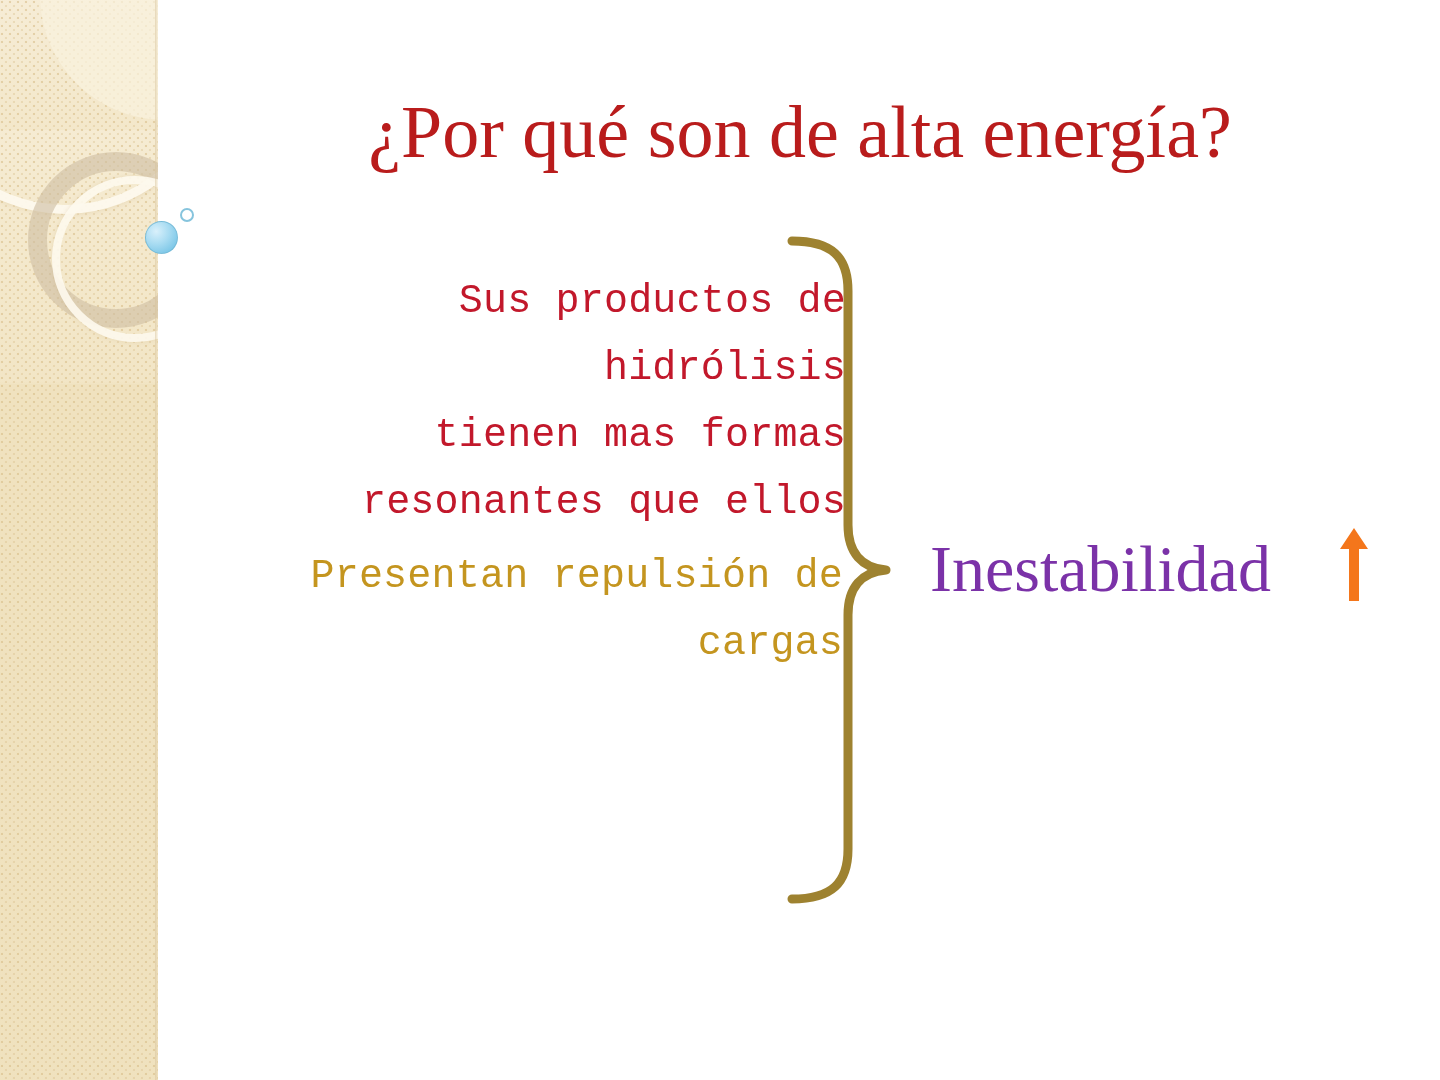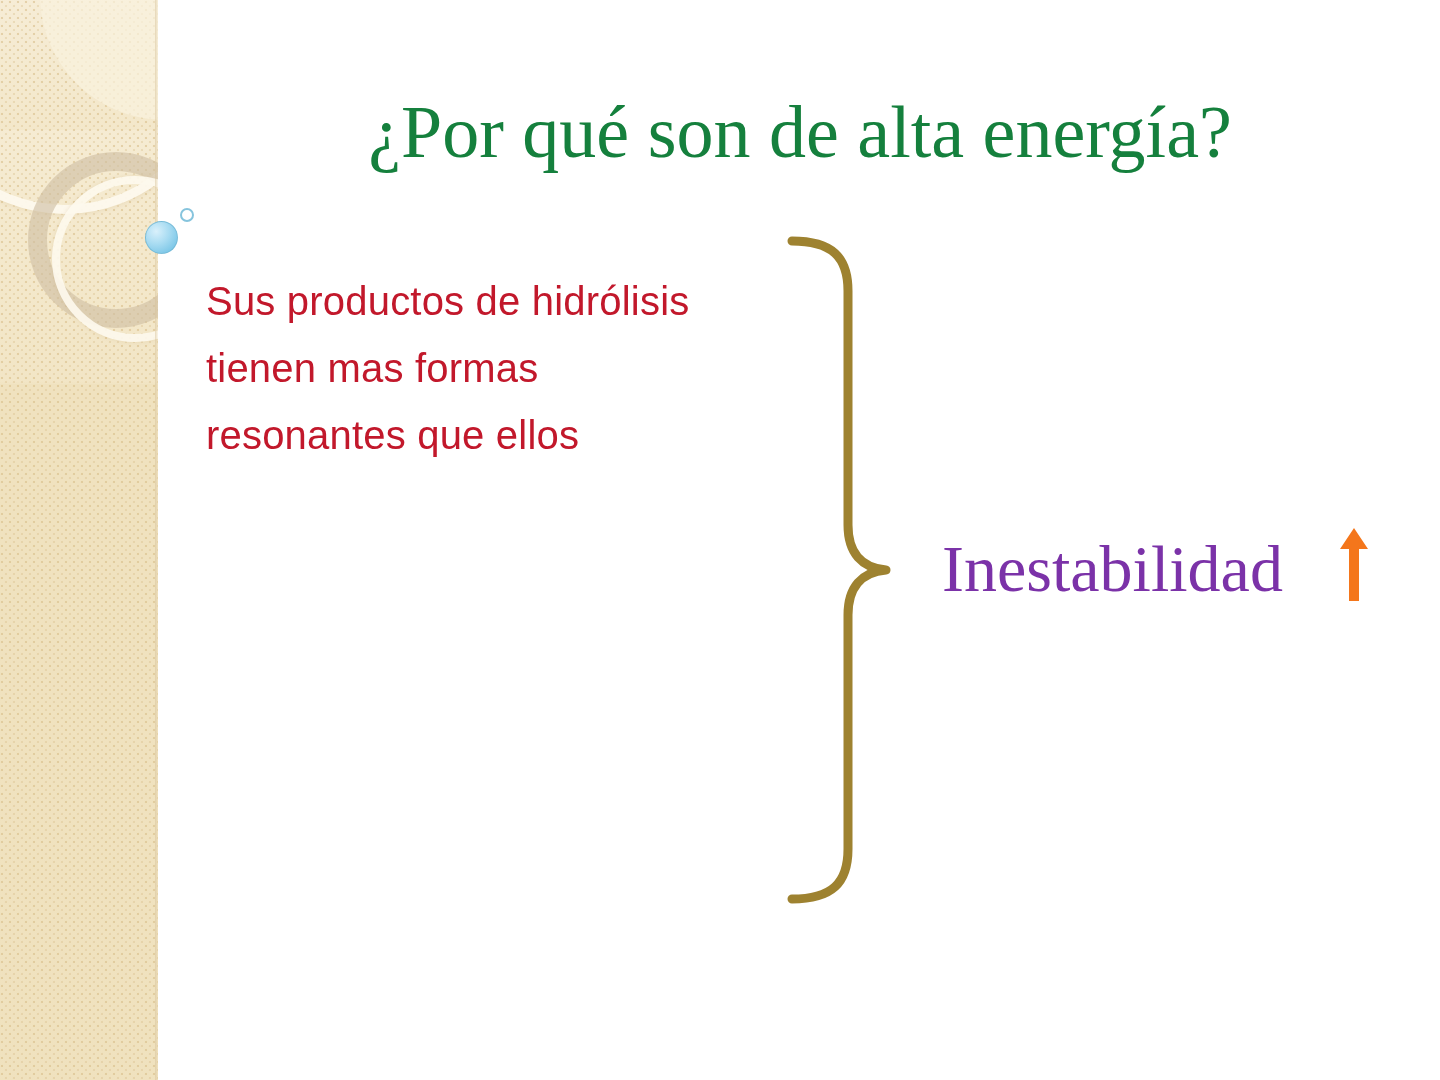--- a/index.html
+++ b/index.html
@@ -117,32 +117,33 @@
 
   
   #title {
     position: absolute;
     left: 200px; top: 94px;
     width: 1200px;
     text-align: center;
     font-family: "Liberation Serif", serif;
     font-size: 74px;
     line-height: 1.05;
-    color: #15803d;
+    color: #b91c1c;
     white-space: nowrap;
   }
 
   
   .body-block {
     position: absolute;
-    font-family: Liberation Sans, sans-serif;
+    font-family: Liberation Mono, monospace;
     font-size: 40px;
     line-height: 67px;
     white-space: pre-line;
     letter-spacing: .2px;
+    text-align: right;
   }
   #block-red   { left: 206px; top: 268px; width: 640px; color: #C2182B; }
   #block-gold  { left: 203px; top: 543px; width: 640px; color: #C4951F; }
   #block-blue  { left: 200px; top: 758px; width: 640px; color: #1C1CDA; }
 
   
   #brace {
     position: absolute;
     left: 770px; top: 235px;
     width: 160px; height: 670px;
@@ -150,21 +151,20 @@
 
   
   #conclusion {
     position: absolute;
     left: 930px; top: 536px;
     font-family: "Liberation Serif", serif;
     font-size: 66px;
     line-height: 1;
     color: #7B32A8;
     white-space: nowrap;
-    margin-left: 12px;
   }
 
   
   #up-arrow {
     position: absolute;
     left: 1338px; top: 527px;
     width: 32px; height: 76px;
   }
 </style>
 </head>
@@ -186,20 +186,22 @@
 
   <div id="bubble"></div>
   <div id="bubble-ring"></div>
 
   <div id="title">¿Por qué son de alta energía?</div>
 
   <div class="body-block" id="block-red">Sus productos de hidrólisis
 tienen mas  formas
 resonantes que ellos</div>
 
+  <div class="body-block" id="block-gold">Presentan repulsión de
+cargas</div>
 
 
   <svg id="brace" viewBox="0 0 160 670">
     <path d="M 22 6
              C 62 6 78 22 78 56
              L 78 290
              C 78 318 92 333 116 335
              C 92 337 78 352 78 380
              L 78 614
              C 78 648 62 664 22 664" fill="none" stroke="#9E8230" stroke-width="9" stroke-linecap="round" stroke-linejoin="round"></path>

